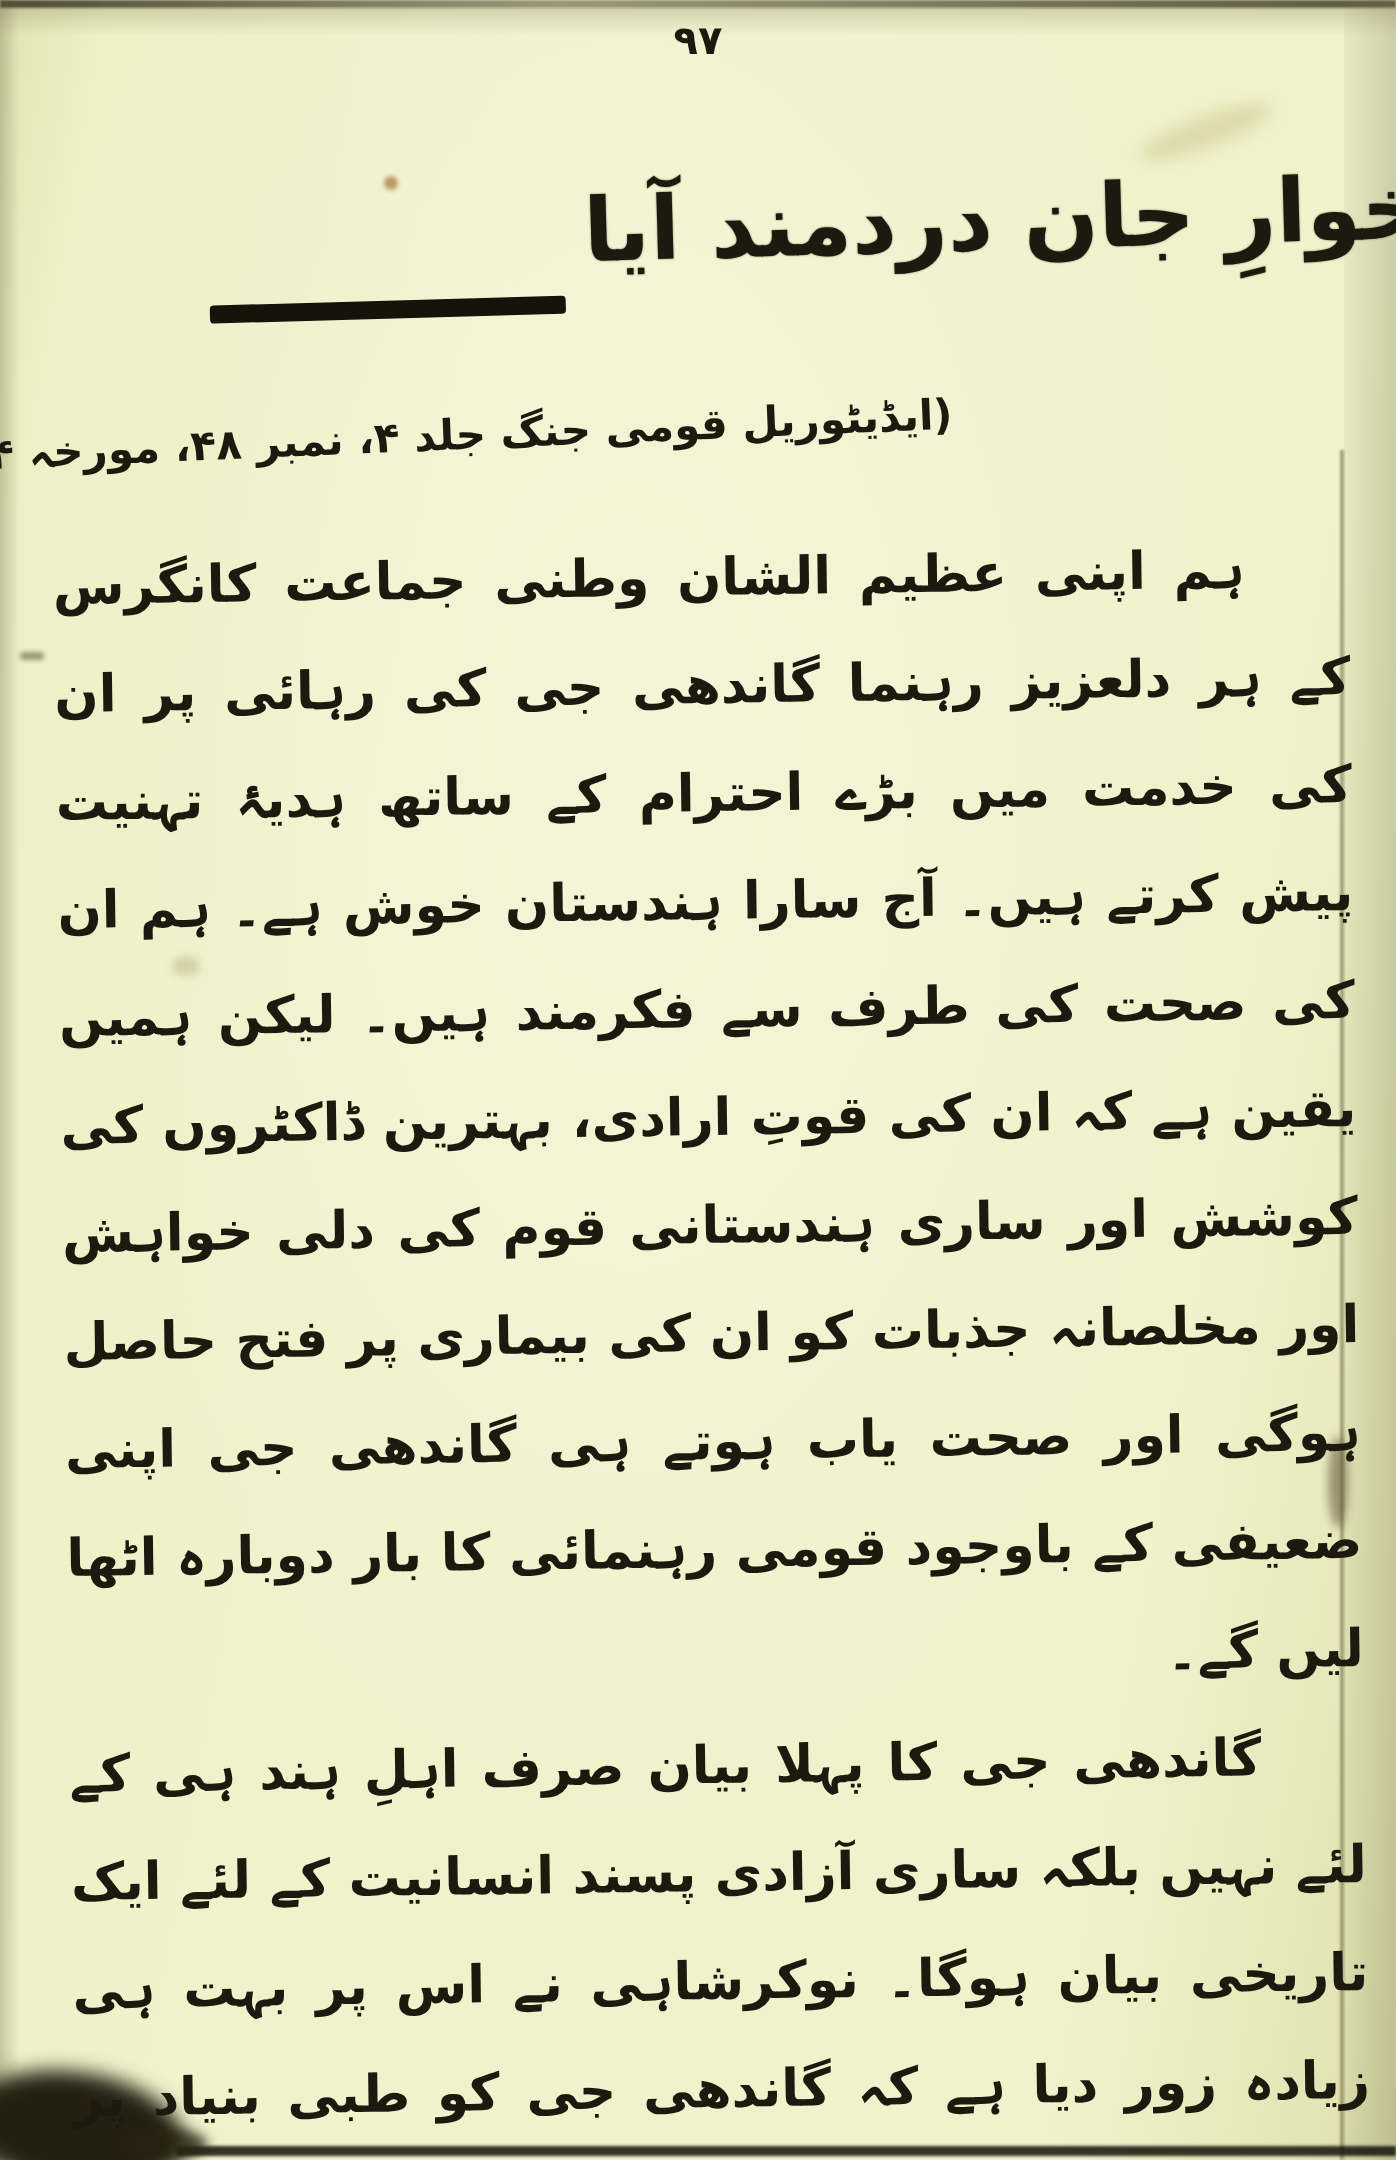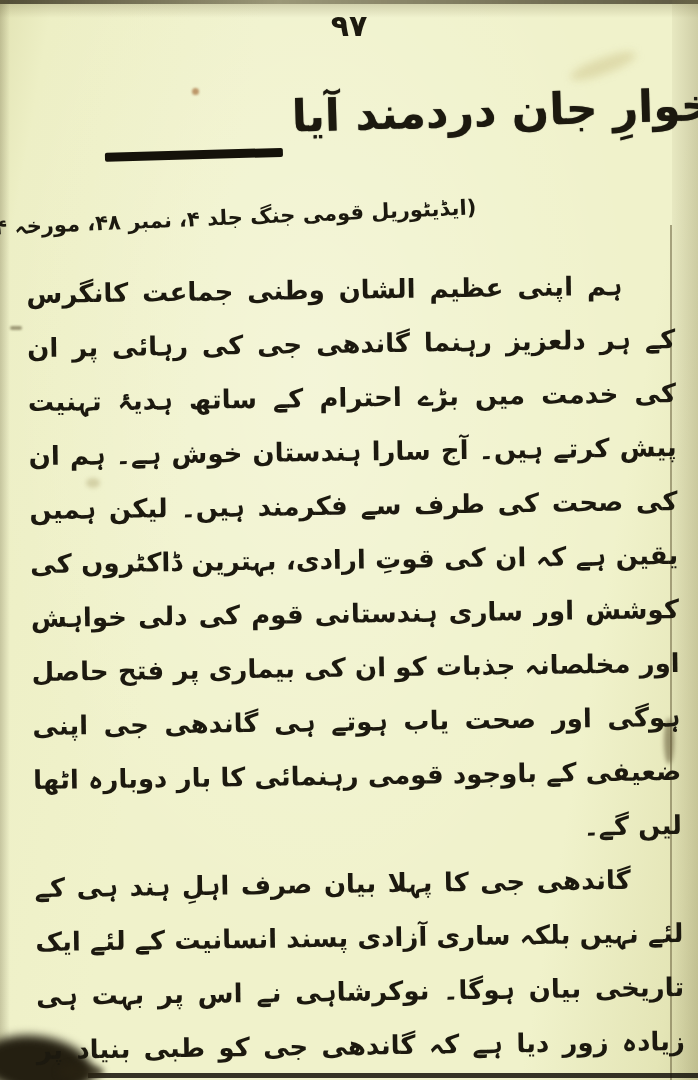--- a/index.html
+++ b/index.html
@@ -26,21 +26,21 @@
   .corner-blob{position:absolute;left:-18px;bottom:-14px;width:110px;height:58px;background:#241f11;border-radius:50%;filter:blur(5px);transform:rotate(8deg);}
   .corner-blob2{position:absolute;left:58px;bottom:0px;width:46px;height:16px;background:rgba(40,34,18,.8);border-radius:50%;filter:blur(3px);}
   .stain1{position:absolute;left:192px;top:88px;width:7px;height:7px;background:rgba(166,112,62,.7);border-radius:50%;filter:blur(1px);}
   .stain2{position:absolute;right:60px;top:58px;width:70px;height:16px;background:rgba(190,175,110,.35);border-radius:50%;filter:blur(4px);transform:rotate(-20deg);}
   .stain3{position:absolute;left:10px;top:326px;width:12px;height:4px;background:rgba(80,70,40,.5);border-radius:2px;filter:blur(1px);}
   .stain4{position:absolute;left:86px;top:478px;width:14px;height:10px;background:rgba(150,135,80,.3);border-radius:50%;filter:blur(2px);}
 
   .ink{color:#1c190f;}
   .page-number{
     position:absolute;top:8px;left:0;width:100%;text-align:center;
-    font-size:30px;font-weight:bold;letter-spacing:2px;
+    font-size:20px;font-weight:bold;letter-spacing:2px;
   }
   .title-row{
     position:absolute;top:84px;left:0;width:100%;
     display:flex;align-items:flex-start;justify-content:space-between;
     padding:0 104px;box-sizing:border-box;
     transform:rotate(-1.6deg);transform-origin:center;
   }
   .title-rule{
     display:block;width:178px;height:9px;background:#15120a;
     margin-top:62px;border-radius:2px;flex:0 0 auto;

